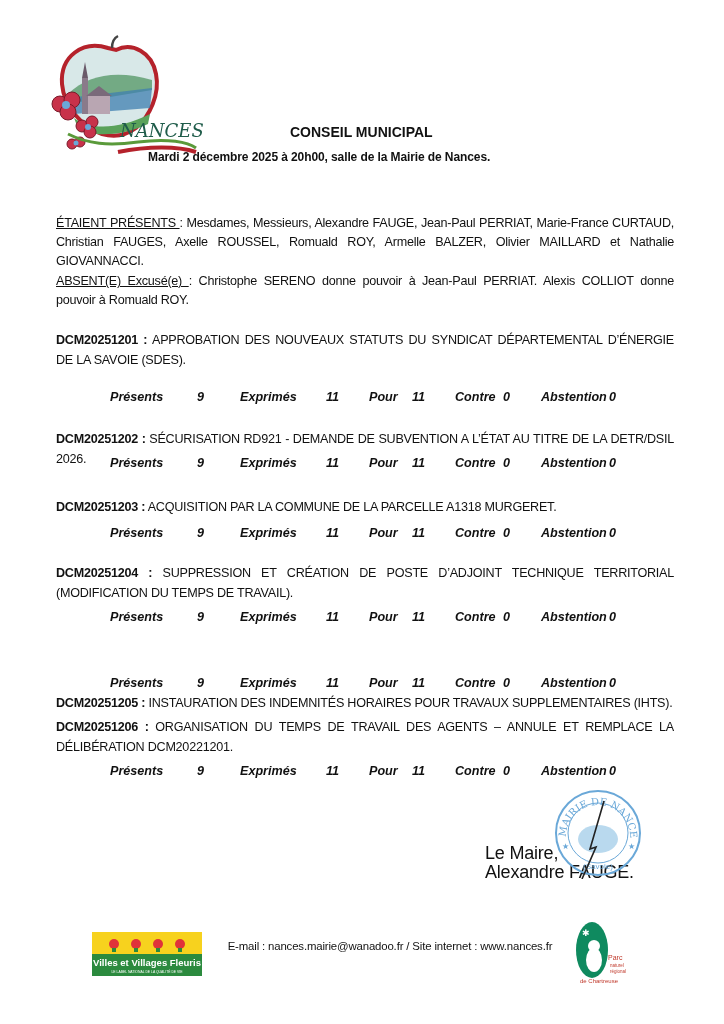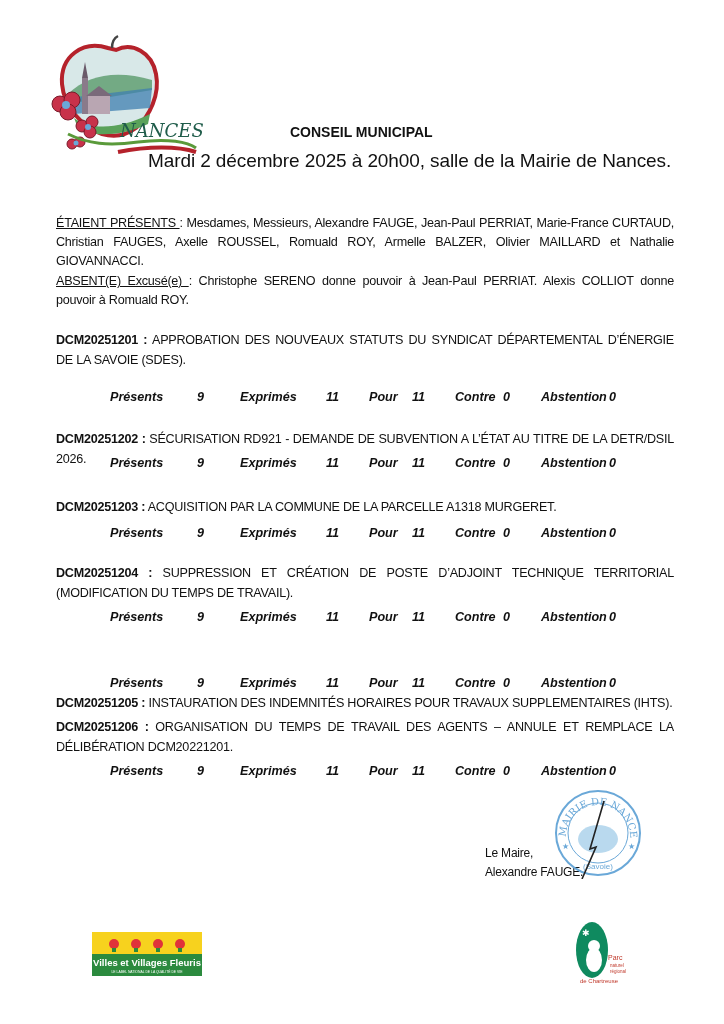--- a/index.html
+++ b/index.html
@@ -2,28 +2,28 @@
 <html><head>
 <meta charset="utf-8">
 <style>
   html, body { margin: 0; padding: 0; background: #ffffff; }
   body { width: 724px; height: 1024px; position: relative; overflow: hidden;
          font-family: "Liberation Sans", sans-serif; color: #111; }
   .abs { position: absolute; }
   .logo { left: 38px; top: 34px; width: 175px; height: 130px; }
   .title1 { left: 0; width: 724px; top: 124px; text-align: center; font-weight: bold; font-size: 14px; padding-left: 0; }
   .title1 span { position: absolute; left: 290px; }
-  .title2 { left: 148px; top: 150px; font-weight: normal; font-size: 19px; letter-spacing: -0.1px; }
+  .title2 { left: 148px; top: 150px; font-weight: bold; font-size: 12px; letter-spacing: -0.1px; }
   .para { left: 56px; width: 618px; font-size: 12.6px; line-height: 19px; letter-spacing: -0.25px; text-align: justify; }
   .para .lbl { font-weight: normal; text-decoration: underline; }
   .dcm { left: 56px; width: 618px; font-size: 12.6px; line-height: 19.5px; letter-spacing: -0.25px; text-align: justify; text-align-last: left; }
   .dcm .ref { font-weight: bold; }
   .vote { left: 0; width: 724px; height: 16px; font-size: 12.6px; font-weight: bold; font-style: italic; padding-left: 8px; }
   .vote span { position: absolute; top: 0; white-space: nowrap; }
-  .sign { left: 485px; font-size: 12px; line-height: 19px; letter-spacing: -0.2px; }
+  .sign { left: 485px; font-size: 18px; line-height: 19px; letter-spacing: -0.2px; }
   .stamp { left: 552px; top: 787px; width: 92px; height: 92px; }
   .footer-text { left: 210px; width: 360px; text-align: center; font-size: 11.4px; line-height: 17px; letter-spacing: -0.15px; }
   .vvf { left: 92px; top: 932px; width: 110px; height: 44px; }
   .parc { left: 574px; top: 920px; width: 62px; height: 68px; }
 </style>
 </head>
 <body>
 
 <div class="abs logo">
   <svg width="175" height="130" viewBox="0 0 175 130">
@@ -184,20 +184,21 @@
         <rect x="42" y="16" width="4" height="4"></rect>
         <rect x="64" y="16" width="4" height="4"></rect>
         <rect x="86" y="16" width="4" height="4"></rect>
     </g>
     <rect x="0" y="22" width="110" height="22" fill="#2b8a3e"></rect>
     <text x="55" y="34" font-size="9.5" font-weight="bold" fill="#ffffff" text-anchor="middle" font-family="Liberation Sans, sans-serif">Villes et Villages Fleuris</text>
     <text x="55" y="41" font-size="3.4" fill="#ffffff" text-anchor="middle" font-family="Liberation Sans, sans-serif">LE LABEL NATIONAL DE LA QUALITÉ DE VIE</text>
   </svg>
 </div>
 <div class="abs footer-text" style="top:938px;">
+  <div>E-mail : nances.mairie@wanadoo.fr / Site internet : www.nances.fr</div>
 </div>
 <div class="abs parc">
   <svg width="62" height="68" viewBox="0 0 62 68">
     <ellipse cx="18" cy="30" rx="16" ry="28" fill="#0f8a5f"></ellipse>
     <text x="8" y="16" font-size="9" fill="#ffffff">✱</text>
     <ellipse cx="20" cy="40" rx="8" ry="12" fill="#ffffff"></ellipse>
     <circle cx="20" cy="26" r="6" fill="#ffffff"></circle>
     <text x="34" y="40" font-size="7" fill="#c0392b">Parc</text>
     <text x="36" y="47" font-size="4.5" fill="#c0392b">naturel</text>
     <text x="36" y="53" font-size="4.5" fill="#c0392b">régional</text>

